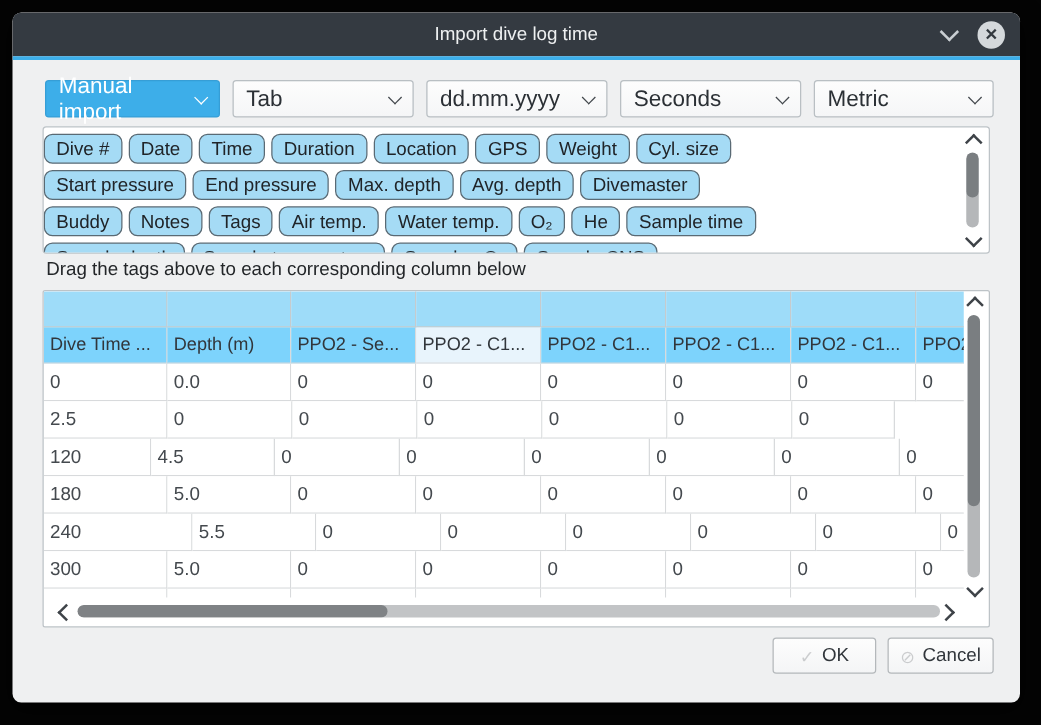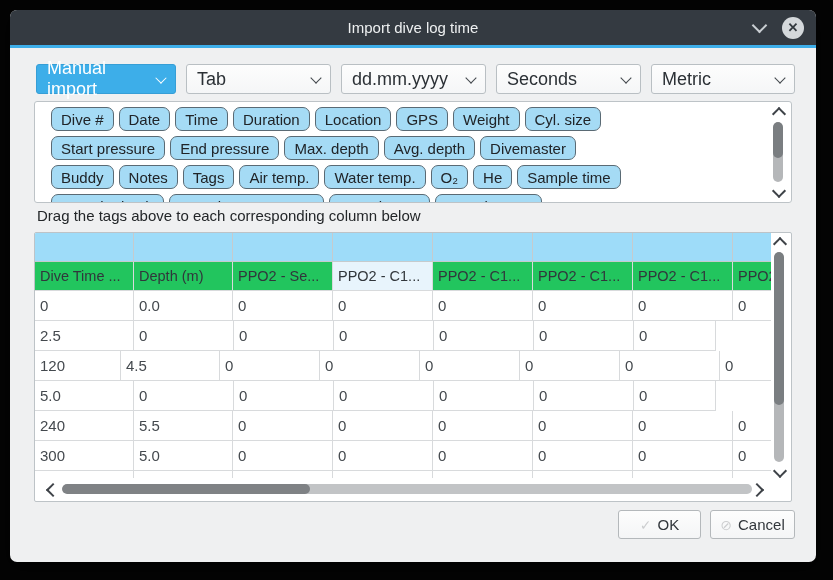--- a/index.html
+++ b/index.html
@@ -35,21 +35,21 @@
     padding:0 10px;font-size:18px;color:#2b3035;cursor:pointer;
   }
   .combo .chev{width:7px;height:7px;border-right:1.7px solid #43484d;border-bottom:1.7px solid #43484d;transform:rotate(45deg);margin-top:-3px;}
   .combo.primary{background:var(--accent,#3daee9);border-color:#369ed6;color:#ffffff;}
   .combo.primary .chev{border-color:#ffffff;}
   
   .tags-panel{
     position:absolute;left:24px;top:91px;width:758px;height:102px;box-sizing:border-box;
     background:#ffffff;border:1px solid #bdc3c7;border-radius:3px;overflow:hidden;
   }
-  .tags-rows{position:absolute;left:16px;top:5px;right:26px;}
+  .tags-rows{position:absolute;left:0;top:5px;right:26px;}
   .tag-row{display:flex;gap:5px;margin-bottom:5px;height:24px;}
   .tag{
     box-sizing:border-box;height:24px;display:flex;align-items:center;
     background:var(--tag-fill,#a5dbf5);border:1.5px solid var(--tag-border,#5a6a74);border-radius:7px;
     padding:0 9px;font-size:15px;color:#202428;white-space:nowrap;cursor:grab;
   }
   
   .sb-chev{position:absolute;width:8px;height:8px;border-right:2px solid #3e4348;border-bottom:2px solid #3e4348;}
   .up{transform:rotate(-135deg);}
   .down{transform:rotate(45deg);}
@@ -78,21 +78,21 @@
     position:absolute;left:24px;top:222px;width:758px;height:270px;box-sizing:border-box;
     background:#ffffff;border:1px solid #bdc3c7;border-radius:2px;overflow:hidden;
   }
   .grid{position:absolute;left:0;top:0;width:736px;height:246px;overflow:hidden;}
   .grid-row{display:flex;width:780px;}
   .cell{
     box-sizing:border-box;flex:0 0 auto;border-right:1px solid #d8dadc;border-bottom:1px solid #d8dadc;
     overflow:hidden;white-space:nowrap;padding:0 0 0 5px;display:flex;align-items:center;
   }
   .drop-row .cell{height:29px;background:var(--drop-fill,#9edcf9);border-right-color:#c6cbcd;border-bottom-color:#c6cbcd;cursor:pointer;}
-  .head-row .cell{height:29px;font-size:14.5px;color:#31363b;background:#22c55e;cursor:pointer;}
+  .head-row .cell{height:29px;font-size:14.5px;color:#31363b;background:#7dd3fc;cursor:pointer;}
   .head-row .cell.hl{background:var(--hl-cell,#e8f4fc);}
   .data-row .cell{height:30px;font-size:15px;color:#44494e;background:#fff;}
   
   .btn{
     position:absolute;top:500px;height:29px;box-sizing:border-box;
     background:linear-gradient(#fdfdfd,#f4f5f6);border:1px solid #b4b8bb;border-radius:3px;
     font-family:"Liberation Sans", sans-serif;font-size:15px;color:#31363b;
     display:flex;align-items:center;justify-content:center;gap:6px;cursor:pointer;
   }
   .btn-ok{left:608px;width:83px;}
@@ -232,30 +232,31 @@
           <div class="cell" style="width: 86px;">120</div>
           <div class="cell" style="width: 99px;">4.5</div>
           <div class="cell" style="width: 100px;">0</div>
           <div class="cell" style="width: 100px;">0</div>
           <div class="cell" style="width: 100px;">0</div>
           <div class="cell" style="width: 100px;">0</div>
           <div class="cell" style="width: 100px;">0</div>
           <div class="cell" style="width: 82px;">0</div>
         </div>
         <div class="grid-row data-row">
+          <div class="cell" style="width: 99px;">180</div>
           <div class="cell" style="width: 99px;">5.0</div>
           <div class="cell" style="width: 100px;">0</div>
           <div class="cell" style="width: 100px;">0</div>
           <div class="cell" style="width: 100px;">0</div>
           <div class="cell" style="width: 100px;">0</div>
           <div class="cell" style="width: 100px;">0</div>
           <div class="cell" style="width: 82px;">0</div>
         </div>
         <div class="grid-row data-row">
-          <div class="cell" style="width: 99px;">240</div>
+          <div class="cell" style="width: 119px;">240</div>
           <div class="cell" style="width: 99px;">5.5</div>
           <div class="cell" style="width: 100px;">0</div>
           <div class="cell" style="width: 100px;">0</div>
           <div class="cell" style="width: 100px;">0</div>
           <div class="cell" style="width: 100px;">0</div>
           <div class="cell" style="width: 100px;">0</div>
           <div class="cell" style="width: 82px;">0</div>
         </div>
         <div class="grid-row data-row">
           <div class="cell" style="width: 99px;">300</div>

